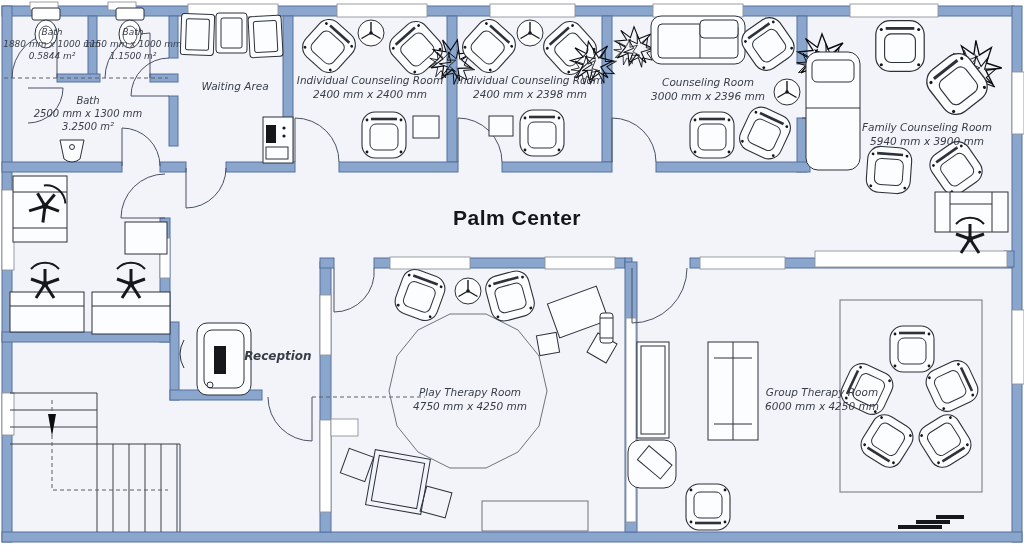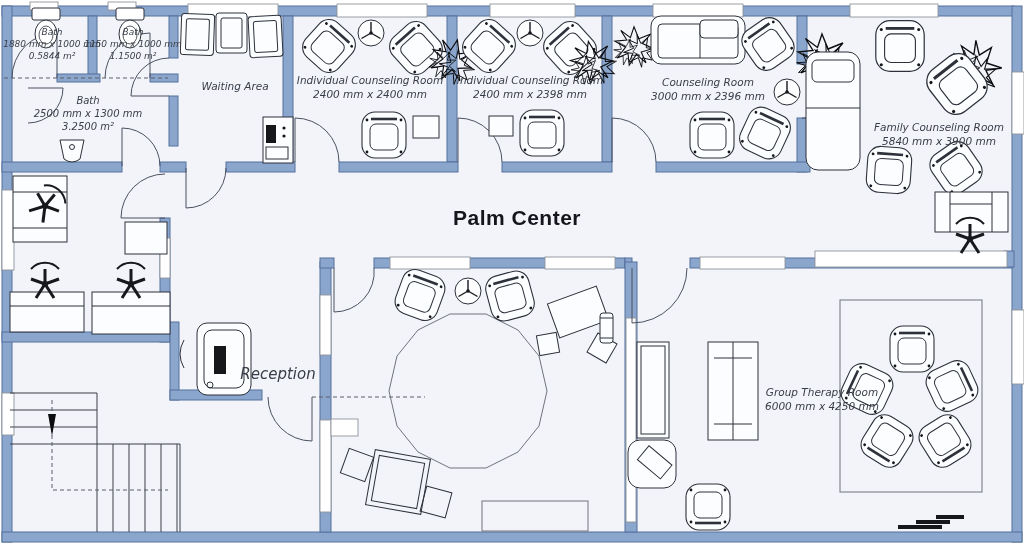--- a/index.html
+++ b/index.html
@@ -359,25 +359,29 @@
     <div>2400 mm x 2400 mm</div>
   </div>
   <div class="lbl" style="left:530px;top:88px;">
     <div>Individual Counseling Room</div>
     <div>2400 mm x 2398 mm</div>
   </div>
   <div class="lbl" style="left:708px;top:90px;">
     <div>Counseling Room</div>
     <div>3000 mm x 2396 mm</div>
   </div>
-  <div class="lbl" style="left:927px;top:135px;margin-left:12px;">
+  <div class="lbl" style="left:927px;top:135px;">
     <div>Family Counseling Room</div>
-    <div>5840 mm x 3900 mm</div>
+    <div>5940 mm x 3900 mm</div>
   </div>
   <div class="title" style="left:505px;top:218px;margin-left:12px;">Palm Center</div>
-  <div class="lbl" style="left:278px;top:375px;font-size:15px;">
+  <div class="lbl" style="left:278px;top:357px;font-size:12px;font-weight:bold;">
     <div>Reception</div>
+  </div>
+  <div class="lbl" style="left:470px;top:400px;">
+    <div>Play Therapy Room</div>
+    <div>4750 mm x 4250 mm</div>
   </div>
   <div class="lbl" style="left:822px;top:400px;">
     <div>Group Therapy Room</div>
     <div>6000 mm x 4250 mm</div>
   </div>
 </div>
 
 </body></html>

